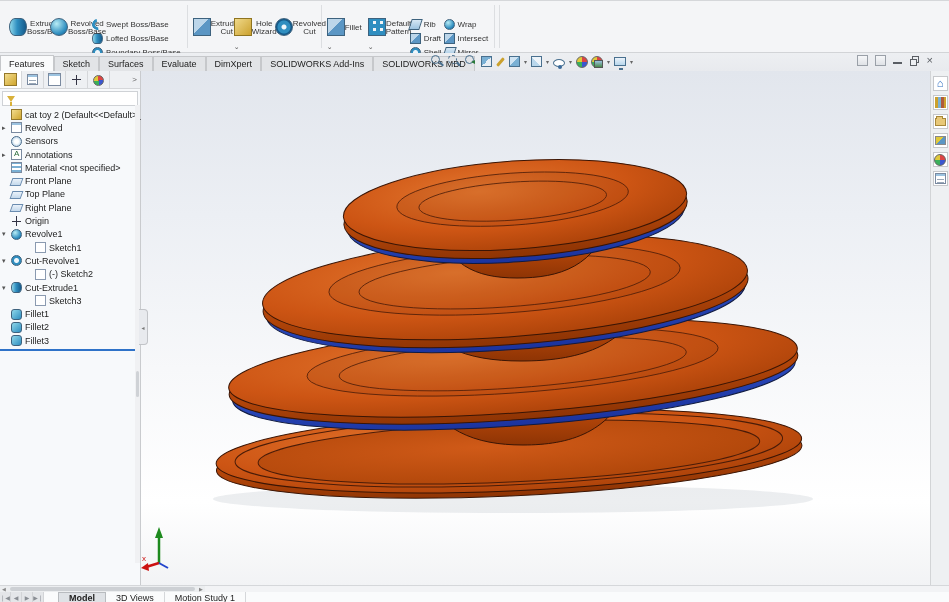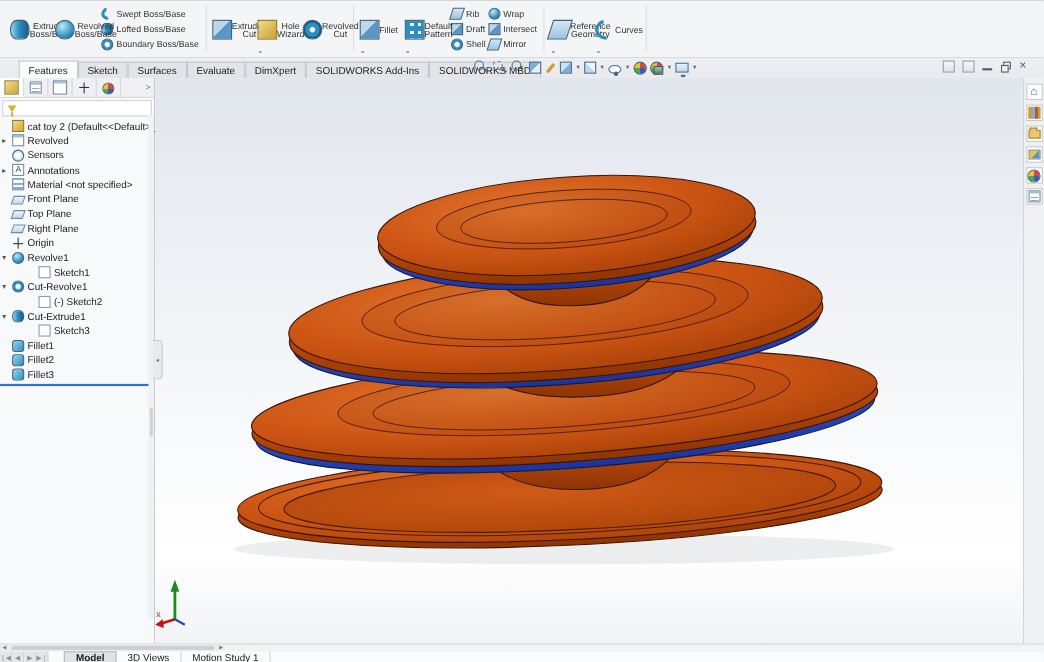--- a/index.html
+++ b/index.html
@@ -8,38 +8,38 @@
 
   
   .ribbon{height:52px;display:flex;align-items:stretch;background:#f4f5f7;border-bottom:1px solid #d2d4d7;padding-left:6px;box-sizing:border-box;}
   .rgroup{display:flex;align-items:flex-start;padding:1px 3px;}
   .rsep{width:1px;background:#dcdee1;margin:4px 2px;}
   .rbig{width:41px;height:48px;display:flex;flex-direction:row;align-items:center;justify-content:flex-start;
         font-size:8px;line-height:8.5px;text-align:center;color:#333;padding-top:4px;position:relative;cursor:default;box-sizing:border-box;}
   .rbig.dd::after{content:"⌄";position:absolute;bottom:0px;font-size:7px;line-height:6px;color:#555;}
   .rbig.active{background:#c3c6c9;border:1px solid #989b9e;width:44px;height:51px;}
   .ric{width:18px;height:18px;margin-bottom:3px;flex:none;}
-  .rsmallcol{display:flex;flex-direction:column;padding-top:3px;margin:0 1px;}
+  .rsmallcol{display:flex;flex-direction:column;padding-top:3px;margin:12px 1px;}
   .rsmall{display:flex;align-items:center;font-size:8px;color:#333;height:14px;white-space:nowrap;cursor:default;}
   .sic{width:11px;height:11px;margin-right:3px;flex:none;}
 
   
   .i-cyl{background:linear-gradient(90deg,#8fd8ea,#2f8ec0 45%,#155a8a);border-radius:38%/58%;border:1px solid #3d627e;box-sizing:border-box;}
   .i-sph{background:radial-gradient(circle at 35% 30%,#b8ecf5,#2f8ec0 65%,#155a8a);border-radius:50%;border:1px solid #3d627e;box-sizing:border-box;}
   .i-sw{border:3px solid #2f8ec0;border-top-color:transparent;border-right-color:transparent;border-radius:50%;transform:rotate(35deg);background:none;box-sizing:border-box;}
   .i-cube{background:linear-gradient(135deg,#bcd6ea 45%,#5b96c4 45%);border:1px solid #3d627e;box-sizing:border-box;}
   .i-gold{background:linear-gradient(135deg,#f0d98a,#cba12e);border:1px solid #8f7420;box-sizing:border-box;}
   .i-donut{background:radial-gradient(circle,#eef6fb 0 2px,#2f8ec0 3px 6px,#155a8a 7px);border-radius:50%;border:1px solid #3d627e;box-sizing:border-box;}
   .i-grid{background:repeating-linear-gradient(0deg,#2f8ec0 0 4px,transparent 4px 7px),repeating-linear-gradient(90deg,#2f8ec0 0 4px,transparent 4px 7px);border:1px solid #3d627e;box-sizing:border-box;}
   .i-plane{background:linear-gradient(#d6e7f4,#9cc3e0);border:1px solid #3d627e;transform:skewX(-18deg);box-sizing:border-box;}
   .i-inst{background:linear-gradient(135deg,#f3df7c 40%,#5b96c4 40%);border:1px solid #6a6a33;box-sizing:border-box;}
 
   
   .band{height:18px;position:relative;background:linear-gradient(#edeff2,#e8eaee);}
-  .cmdtabs{position:absolute;left:0;bottom:0;display:flex;align-items:flex-end;height:18px;margin-left:17px;}
+  .cmdtabs{position:absolute;left:0;bottom:0;display:flex;align-items:flex-end;height:18px;}
   .ctab{font-size:9px;color:#222;background:#e2e4e7;border:1px solid #c6c8cb;border-bottom:none;padding:2px 8px 2px;margin-right:0;cursor:default;white-space:nowrap;}
   .ctab.active{background:#fafbfc;padding-top:3px;}
   
   .hud{position:absolute;left:430px;top:1px;display:flex;align-items:center;gap:3px;}
   .hic{width:14px;height:14px;position:relative;display:inline-block;cursor:default;}
   .hdd{font-size:6px;color:#666;margin:0 1px;}
   .h-mag::before{content:"";position:absolute;left:1px;top:1px;width:7px;height:7px;border:1.5px solid #49708f;border-radius:50%;}
   .h-mag::after{content:"";position:absolute;left:9px;top:9px;width:5px;height:2px;background:#49708f;transform:rotate(45deg);}
   .h-dash::before{border-style:dashed;}
   .h-prev::after{content:"◂";position:absolute;left:7px;top:3px;font-size:8px;color:#2a7a3a;background:none;transform:none;width:auto;height:auto;}
@@ -206,30 +206,20 @@
           <span>Intersect</span>
         </div>
         <div class="rsmall">
           <span class="sic i-plane"></span>
           <span>Mirror</span>
         </div>
       </div>
     </div>
     <div class="rsep"></div>
 
-    <div class="rgroup">
-      <div class="rbig dd">
-        <span class="ric i-plane"></span>
-        <span>Reference Geometry</span>
-      </div>
-      <div class="rbig dd">
-        <span class="ric i-sw"></span>
-        <span>Curves</span>
-      </div>
-    </div>
     <div class="rsep"></div>
 
   </div>
 
   <div class="band">
     <div class="cmdtabs">
       <div class="ctab active"><span>Features</span></div>
       <div class="ctab"><span>Sketch</span></div>
       <div class="ctab"><span>Surfaces</span></div>
       <div class="ctab"><span>Evaluate</span></div>

